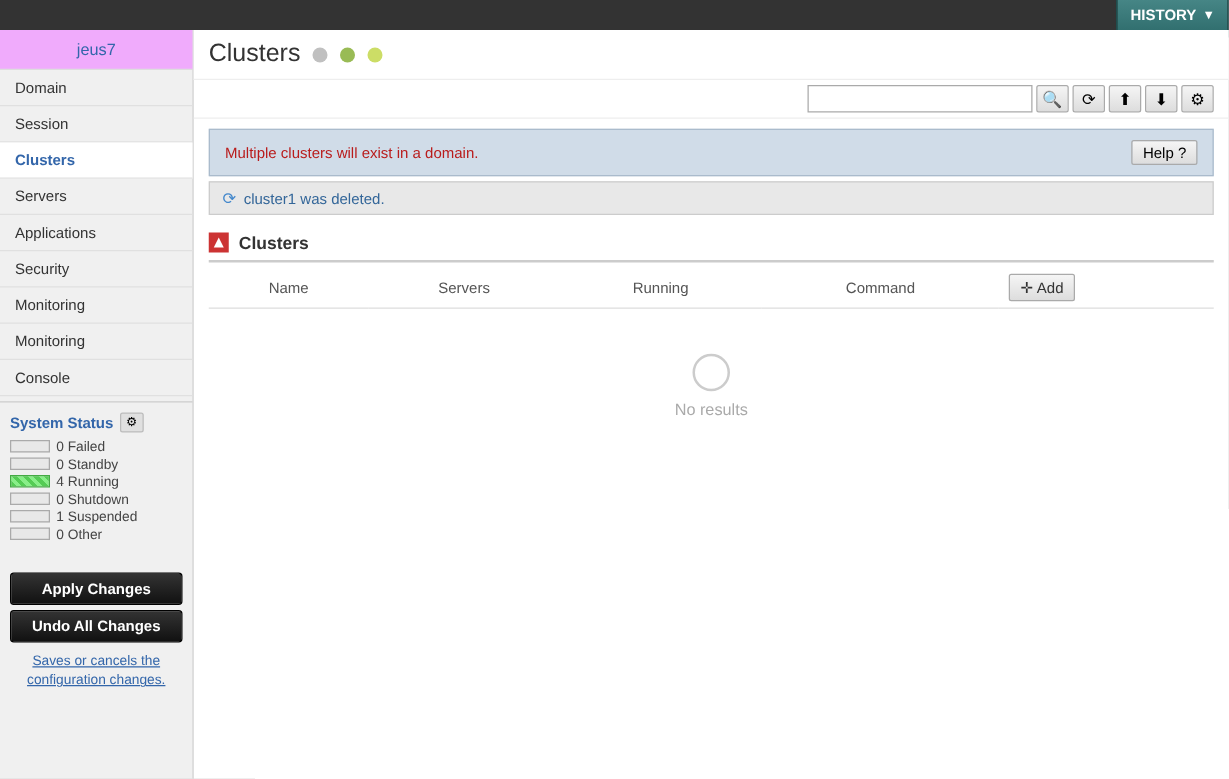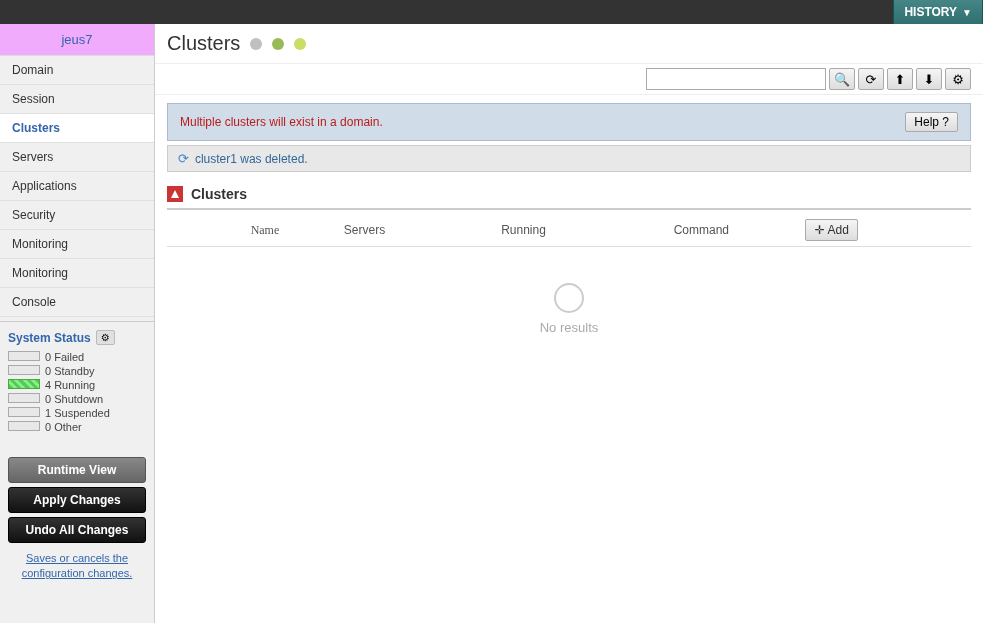--- a/index.html
+++ b/index.html
@@ -271,21 +271,21 @@
       margin-top: 4px;
     }
     #clusters-table th {
       text-align: center;
       padding: 5px 8px;
       font-size: 12px;
       color: #555;
       border-bottom: 1px solid #ddd;
       font-weight: normal;
     }
-    #clusters-table th:first-child { text-align: right; font-family: Liberation Serif, serif; }
+    #clusters-table th:first-child { text-align: center; }
     #clusters-table td {
       text-align: center;
       padding: 6px 8px;
       font-size: 12px;
       color: #666;
     }
     #add-btn {
       background: linear-gradient(to bottom, #f5f5f5, #ddd);
       border: 1px solid #aaa;
       padding: 3px 8px;
@@ -367,21 +367,20 @@
         <div class="status-bar"></div>
         <span class="status-label">1 Suspended</span>
       </div>
       <div class="status-row">
         <div class="status-bar"></div>
         <span class="status-label">0 Other</span>
       </div>
     </div>
 
     <div id="sidebar-buttons">
-      <button id="runtime-view-btn" class="sidebar-btn">Runtime View</button>
       <button id="apply-changes-btn" class="sidebar-btn">Apply Changes</button>
       <button id="undo-changes-btn" class="sidebar-btn">Undo All Changes</button>
       <div id="saves-link">Saves or cancels the configuration changes.</div>
     </div>
   </div>
 
   <div id="main">
 
     <div id="main-header">
       <span id="page-title">Clusters</span>

